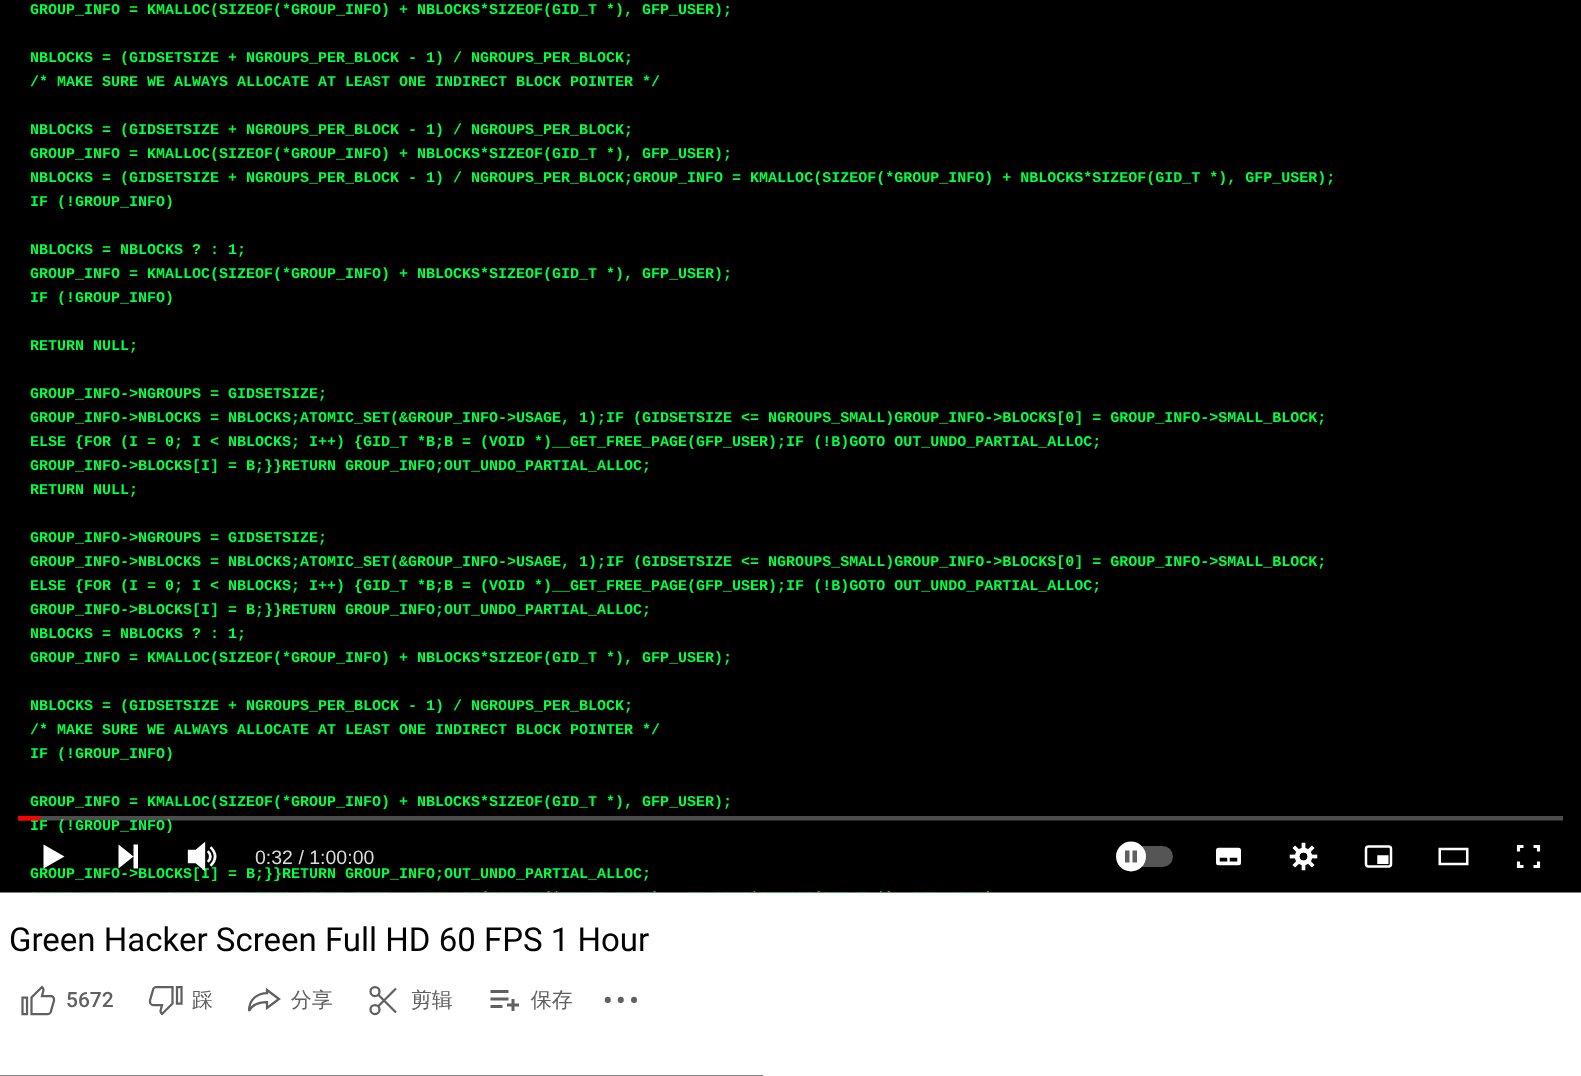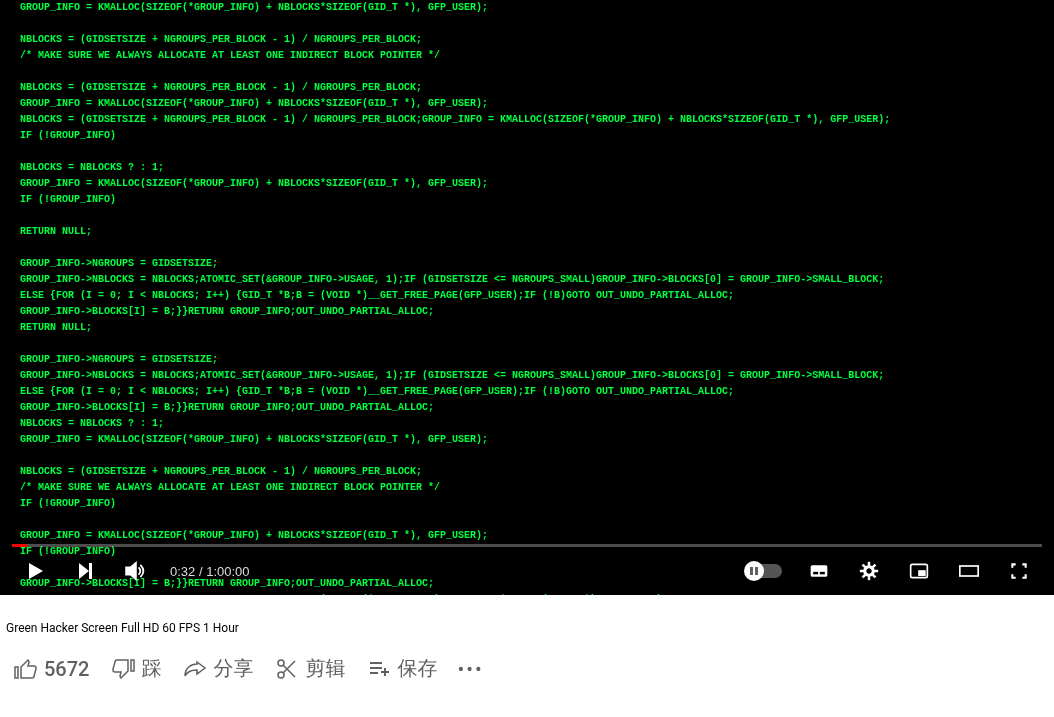--- a/index.html
+++ b/index.html
@@ -89,21 +89,21 @@
     border-radius: 50%;
     display:flex;
     align-items:center;
     justify-content:center;
   }
   .autoplay-thumb svg { width:10px; height:10px; }
   .meta {
     padding: 20px 6px 0 6px;
   }
   .video-title {
-    font-size: 12px;
+    font-size: 22px;
     font-weight: 400;
     color: #030303;
     line-height: 26px;
     margin-bottom: 10px;
   }
   .meta-row {
     display: flex;
     align-items: center;
     justify-content: space-between;
     color: #606060;
@@ -113,21 +113,21 @@
   .action-buttons {
     display: flex;
     align-items: center;
     gap: 6px;
   }
   .action-btn {
     display: flex;
     align-items: center;
     gap: 6px;
     padding: 4px 8px;
-    font-size: 20px;
+    font-size: 14px;
     cursor: pointer;
     color: #606060;
     fill: #606060;
     font-weight: 500;
   }
   .action-btn svg { width: 24px; height: 24px; }
   .dots { font-size: 20px; letter-spacing: 2px; cursor:pointer; color:#606060; padding:0 6px;}
 </style>
 </head>
 <body>

